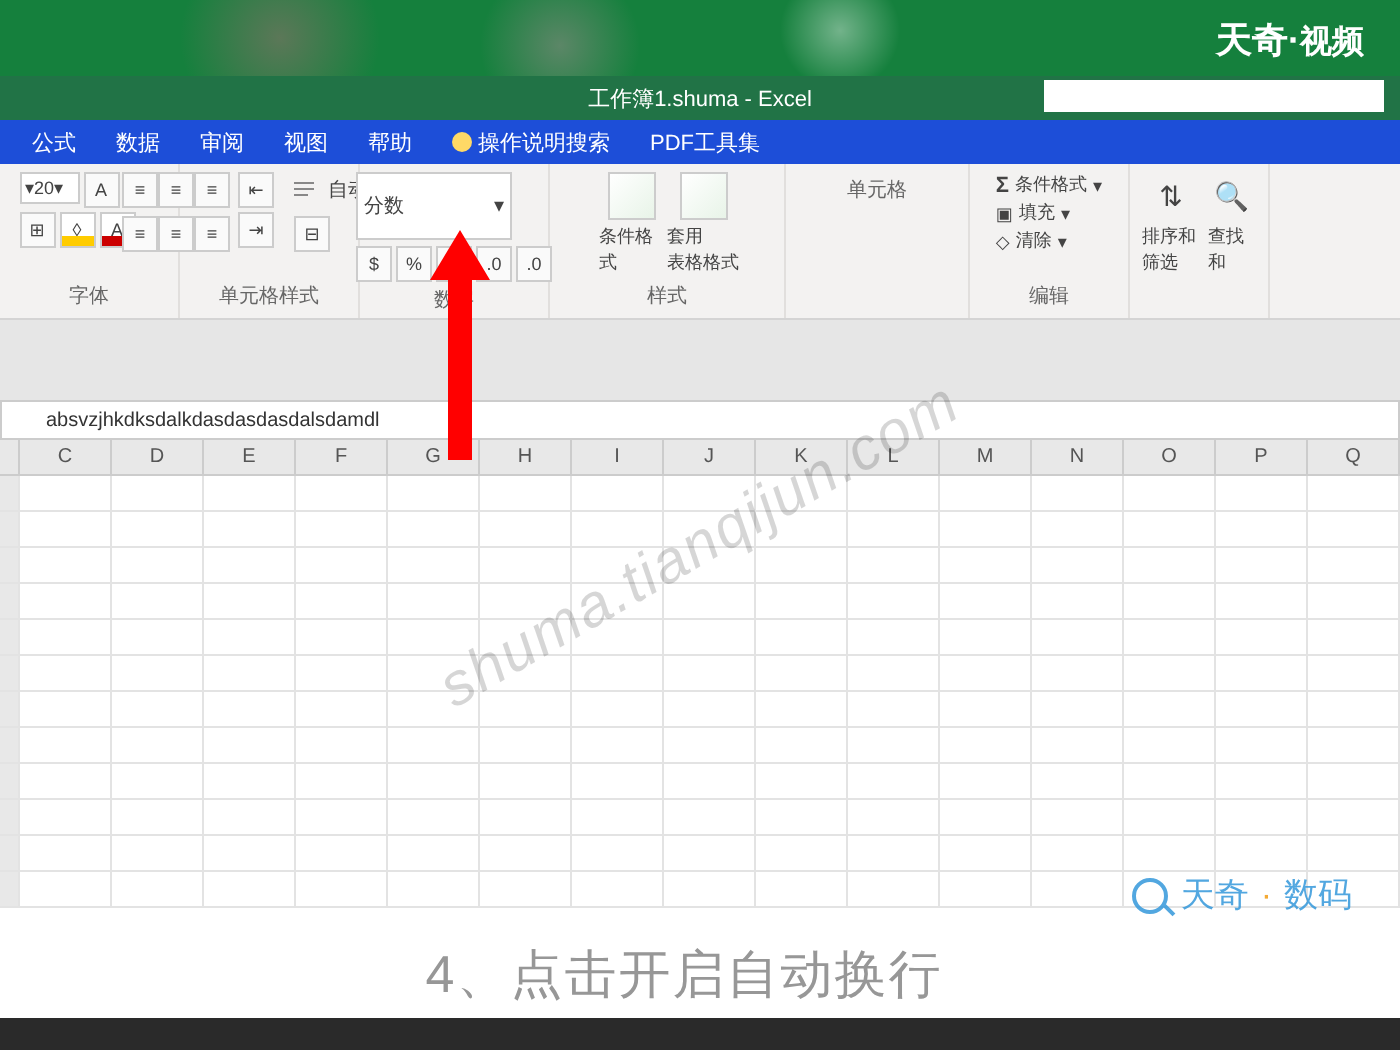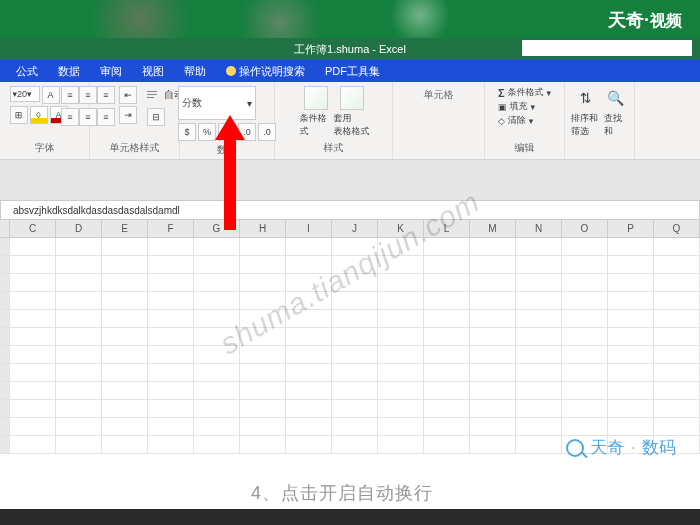--- a/index.html
+++ b/index.html
@@ -36,35 +36,35 @@
 .cell-btns{display:flex;gap:4px}
 .cell-btn{width:24px;display:flex;flex-direction:column;align-items:center;font-size:9px;gap:1px}
 .cell-ico{width:20px;height:20px;background:repeating-linear-gradient(0deg,#d4a84a,#d4a84a 3px,#fff 3px,#fff 5px);border:1px solid #aaa}
 .edit-group{width:80px}
 .edit-row{display:flex;align-items:center;gap:3px;font-size:9px;white-space:nowrap;margin-bottom:1px}
 .sigma{font-size:11px;font-weight:bold}
 .sort-group{width:70px}
 .sort-btn{display:flex;flex-direction:column;align-items:center;font-size:9px;gap:2px}
 .sort-ico{width:24px;height:24px;display:flex;align-items:center;justify-content:center;font-size:14px}
 .gap-bar{height:40px;background:#e6e6e6}
-.formula-bar{height:20px;background:#fff;border:1px solid #ccc;display:flex;align-items:center;font-size:10px;padding-left:12px;color:#333}
+.formula-bar{height:20px;background:#fff;border:1px solid #ccc;display:flex;align-items:center;font-size:10px;padding-left:22px;color:#333}
 .col-headers{height:18px;display:flex;background:#e8e8e8;border-bottom:1px solid #ccc}
 .col-h{width:46px;border-right:1px solid #ccc;text-align:center;font-size:10px;color:#555;line-height:18px}
 .col-h:first-child{width:10px}
 .sheet{position:relative}
 .row-line{height:18px;display:flex;border-bottom:1px solid #e3e3e3}
 .cell{width:46px;border-right:1px solid #e3e3e3}
 .cell:first-child{width:10px;background:#e8e8e8}
 .arrow{position:absolute;left:210px;top:115px;pointer-events:none}
 .watermark{position:absolute;left:50%;top:52%;transform:translate(-50%,-50%) rotate(-30deg);font-size:30px;color:rgba(0,0,0,.16);font-style:italic;pointer-events:none;letter-spacing:1px}
 .brand-bottom{position:absolute;right:24px;bottom:66px;display:flex;align-items:center;gap:6px;font-size:17px;color:#3498db;opacity:.85}
 .brand-bottom .mag{width:18px;height:18px;border:2px solid #3498db;border-radius:50%;position:relative}
 .brand-bottom .mag::after{content:"";position:absolute;width:7px;height:2px;background:#3498db;right:-6px;bottom:-1px;transform:rotate(45deg)}
 .bb-dot{color:#f39c12}
-.subtitle{position:absolute;left:0;right:16px;bottom:20px;text-align:center;font-size:18px;color:#979797;letter-spacing:1px}
+.subtitle{position:absolute;left:0;right:16px;bottom:20px;text-align:center;font-size:26px;color:#979797;letter-spacing:1px}
 .bottom-edge{position:absolute;left:0;right:0;bottom:0;height:16px;background:#2a2a2a}
 </style>
 </head>
 <body>
 
 <div class="topbar">
   <div class="brand-top">
     <span>天奇</span><span class="dot">·</span><span class="brand-sub">视频</span>
   </div>
 </div>

